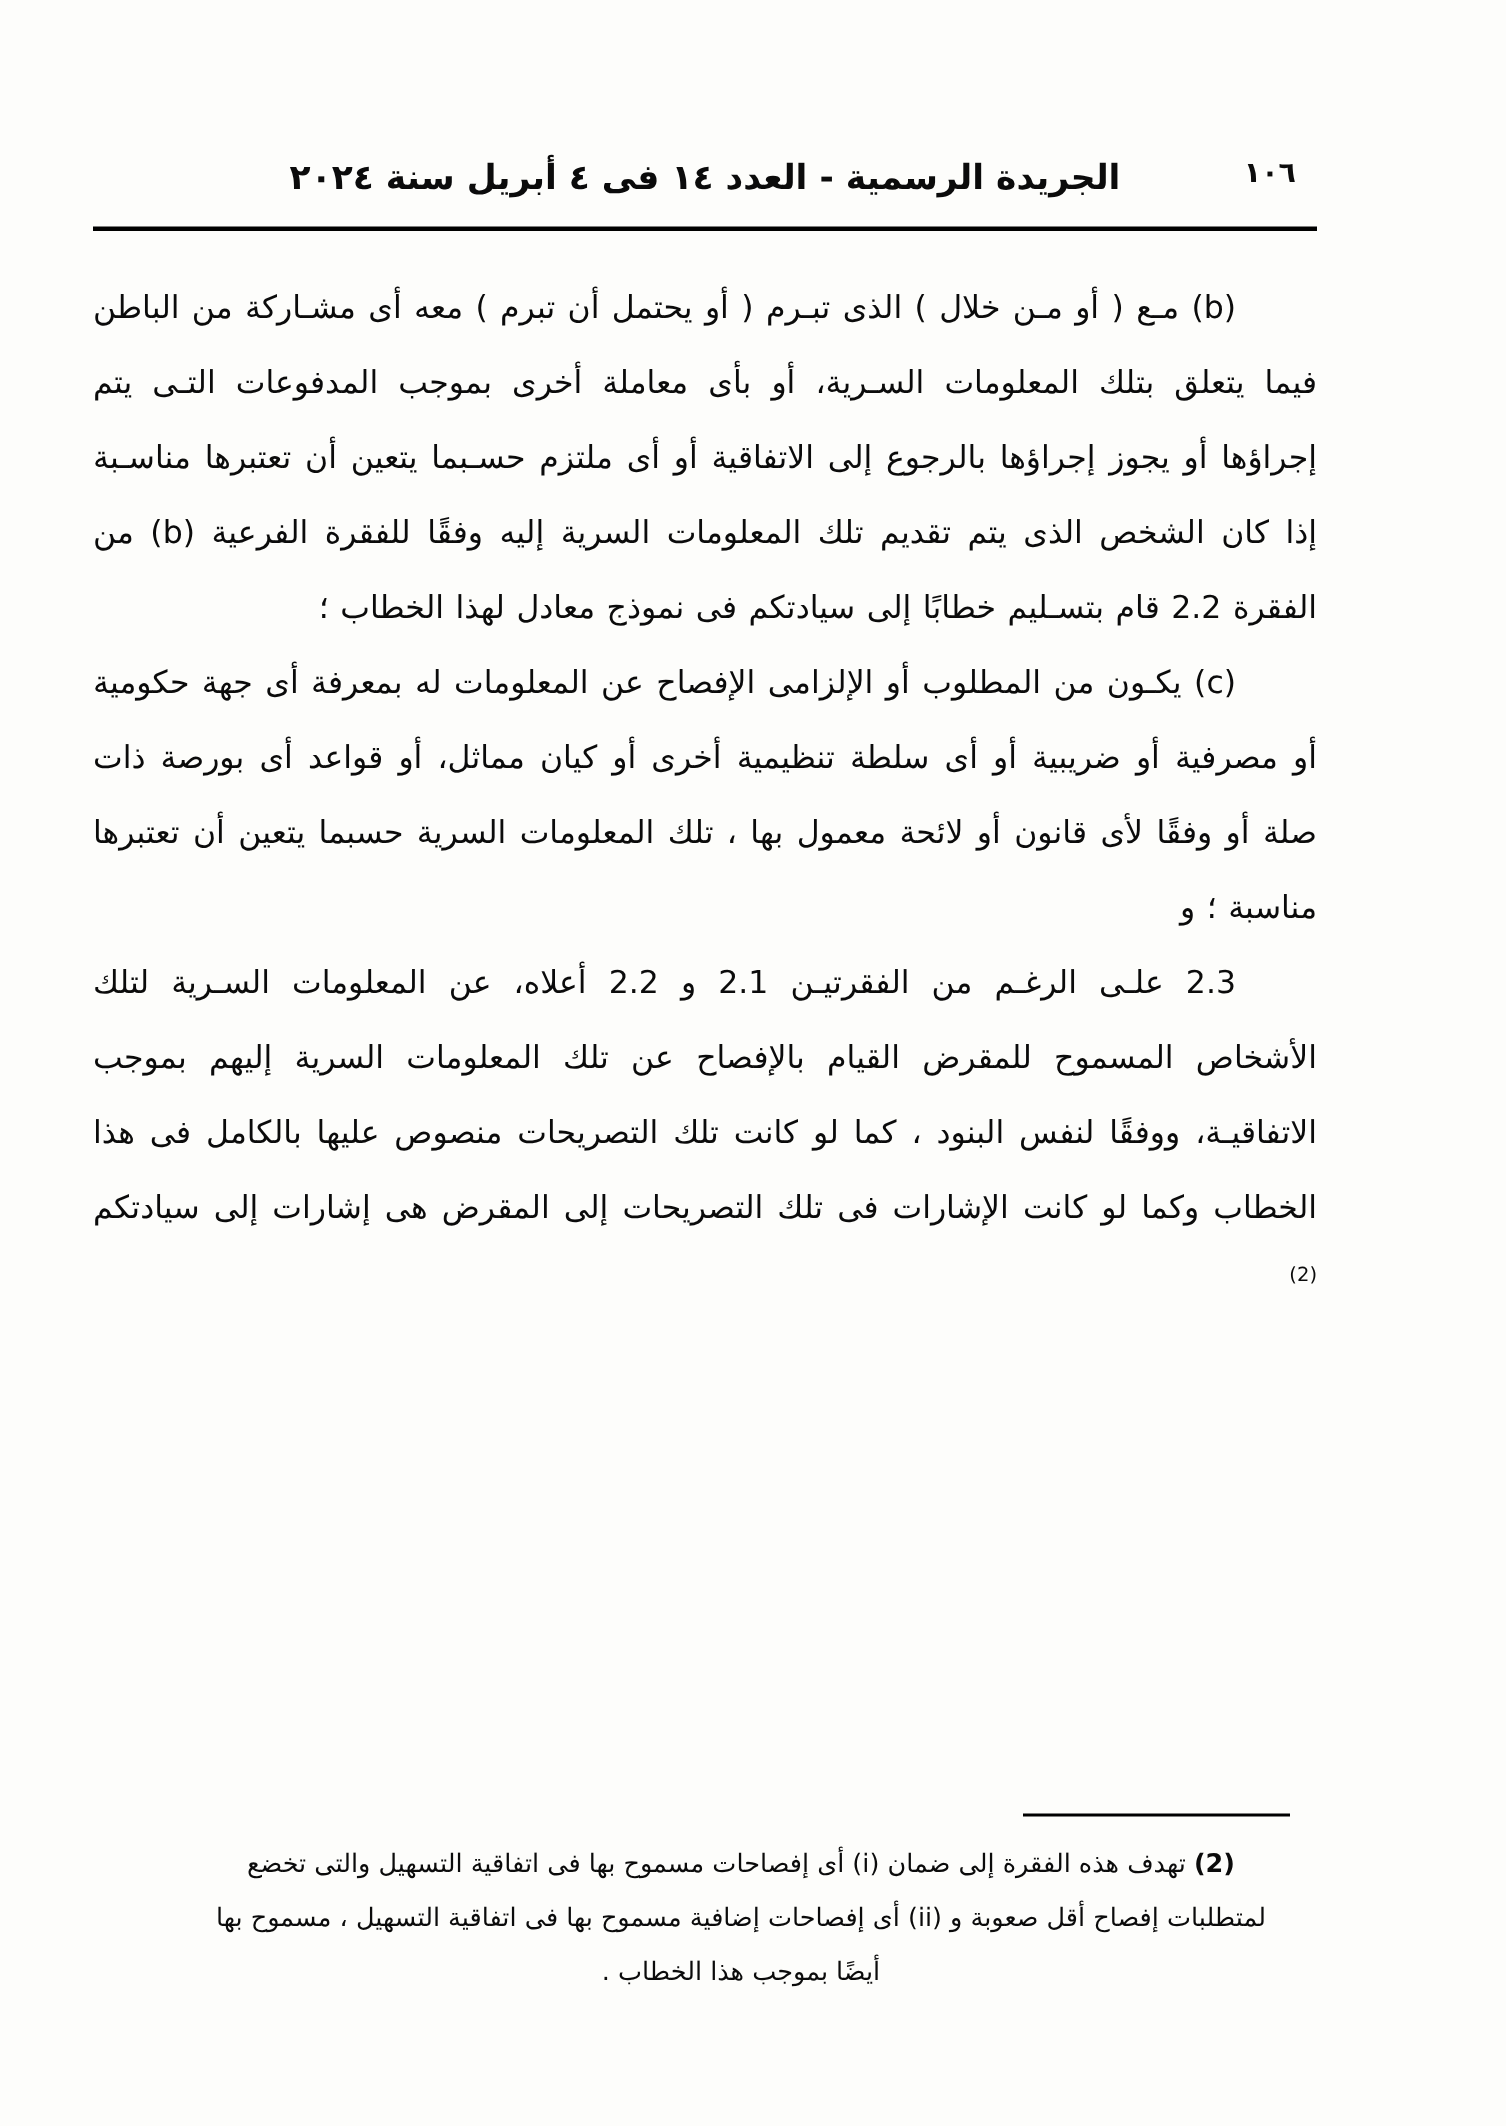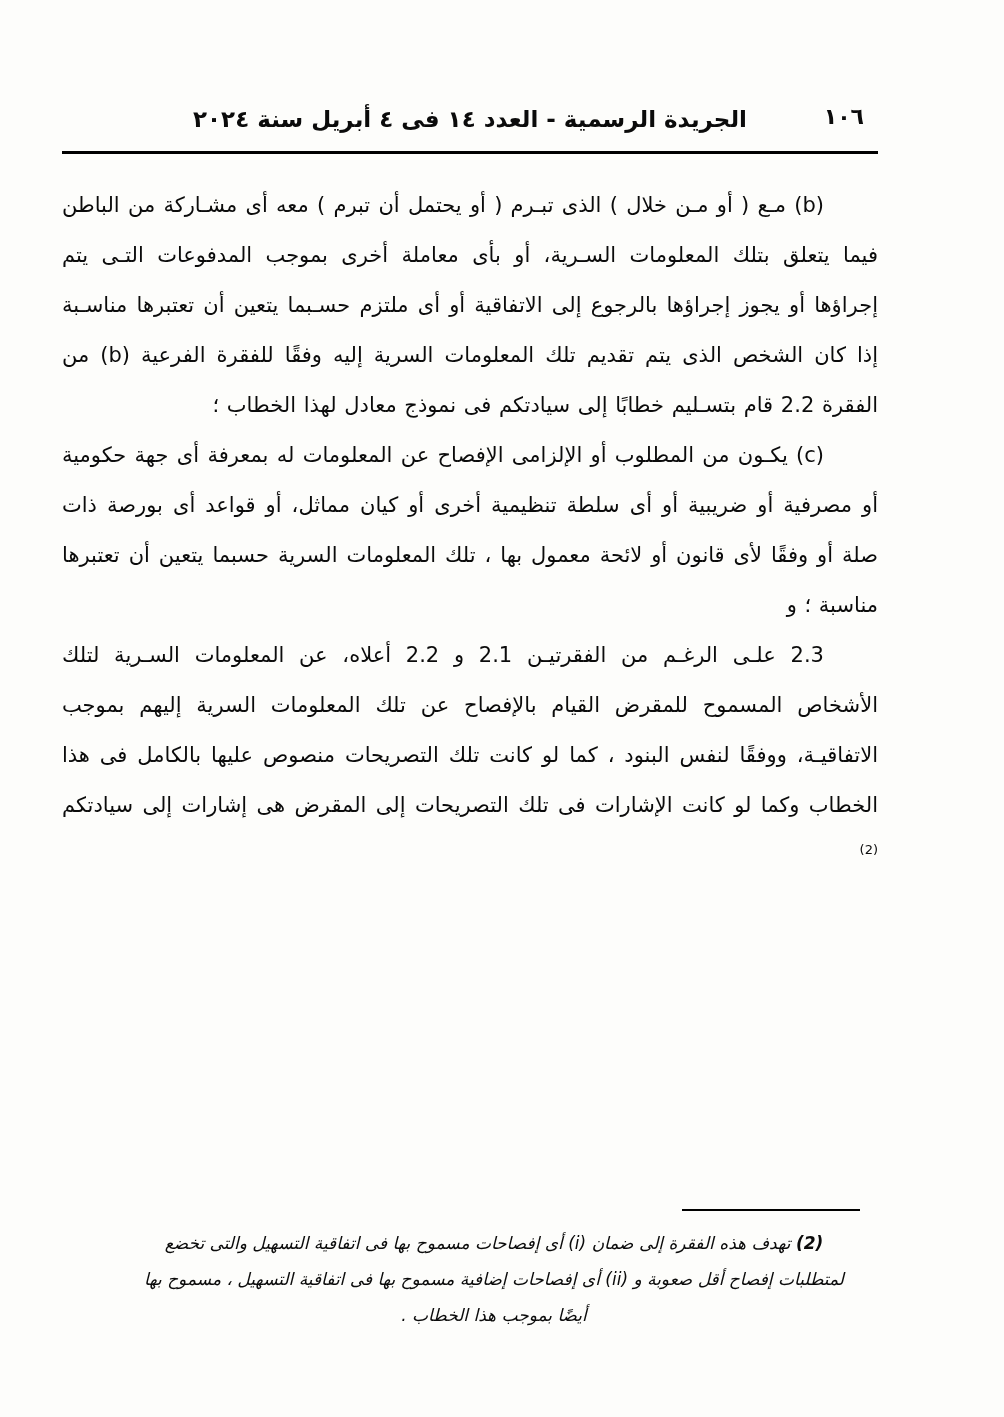--- a/index.html
+++ b/index.html
@@ -32,21 +32,21 @@
     transform: translateX(-50%);
     font-size: 23px;
     font-weight: 700;
     white-space: nowrap;
     letter-spacing: 0.2px;
   }
   .header-page-number {
     position: absolute;
     right: 14px;
     top: 0;
-    font-size: 22px;
+    font-size: 19px;
     font-weight: 700;
   }
   .header-rule {
     border-top: 3px solid #000;
     margin-top: 7px;
   }
   
   .body {
     margin-top: 26px;
   }
@@ -65,21 +65,20 @@
     font-size: 13px;
     vertical-align: super;
     line-height: 0;
   }
   
   .footnote-area {
     position: absolute;
     right: 142px;
     left: 126px;
     bottom: 84px;
-    font-style: italic;
   }
   .footnote-rule {
     width: 178px;
     border-top: 2px solid #000;
     margin-right: 2px;
     margin-left: auto;
   }
   .footnote {
     margin: 14px 4px 0 4px;
     font-size: 17px;

